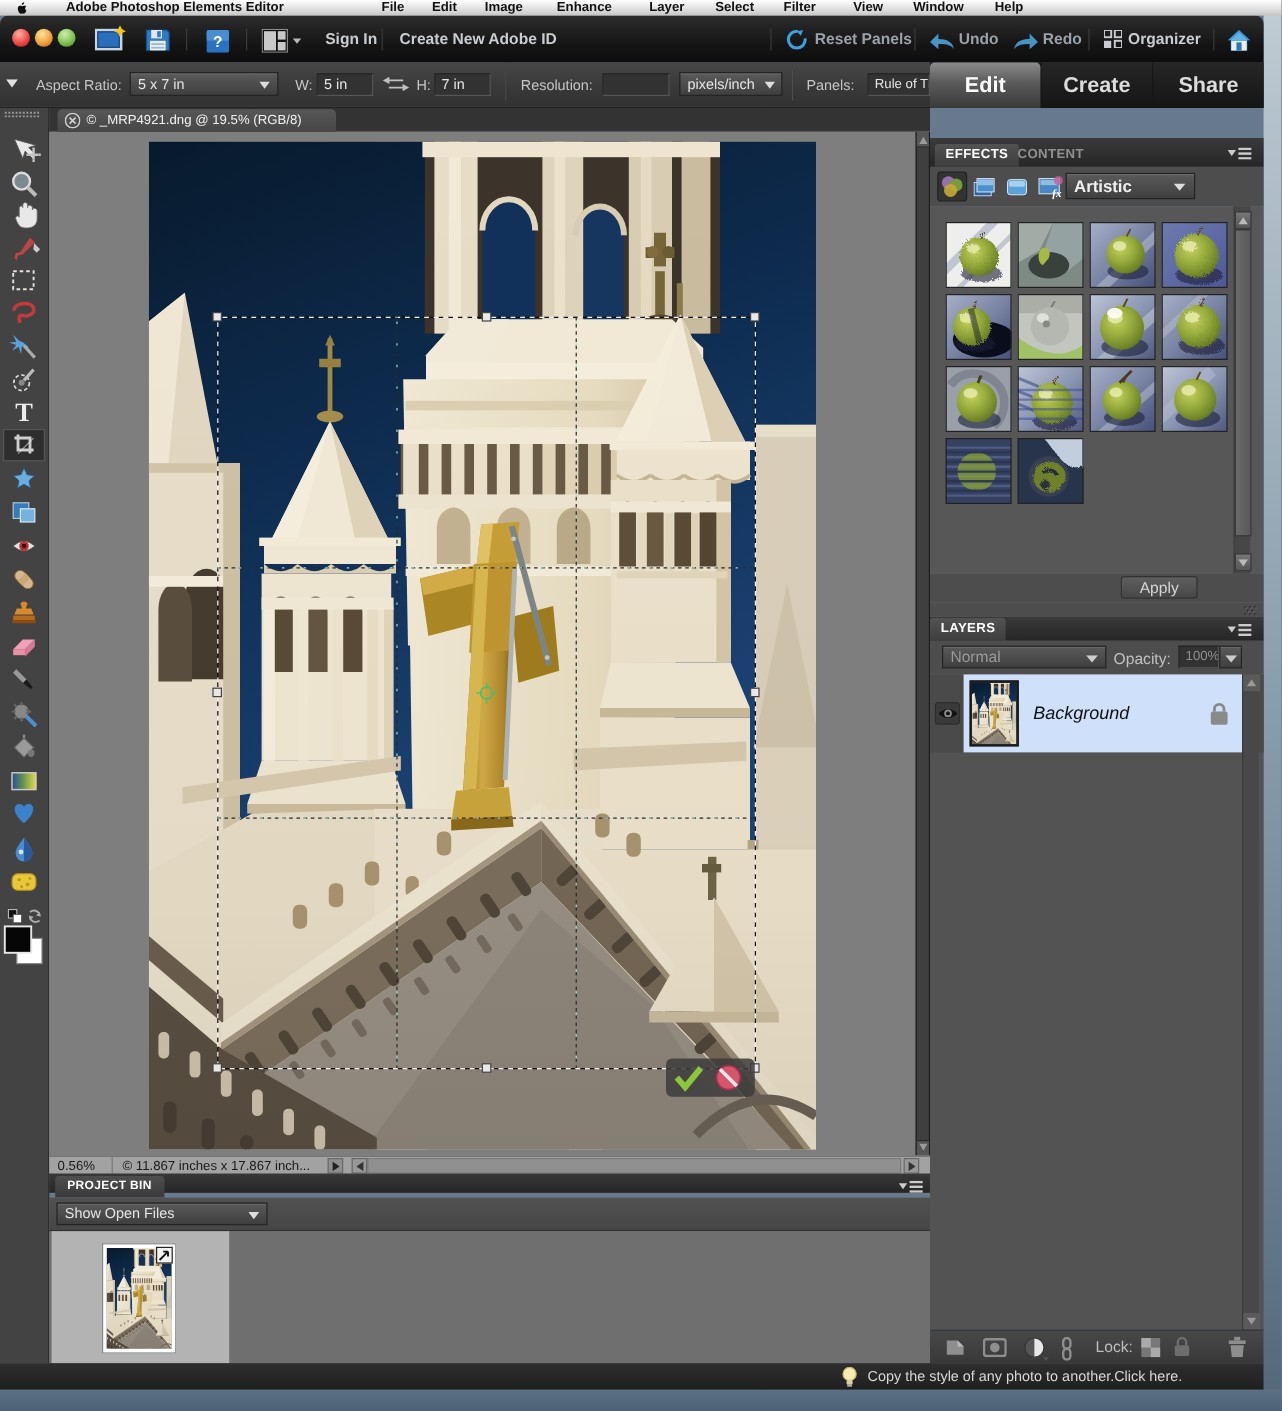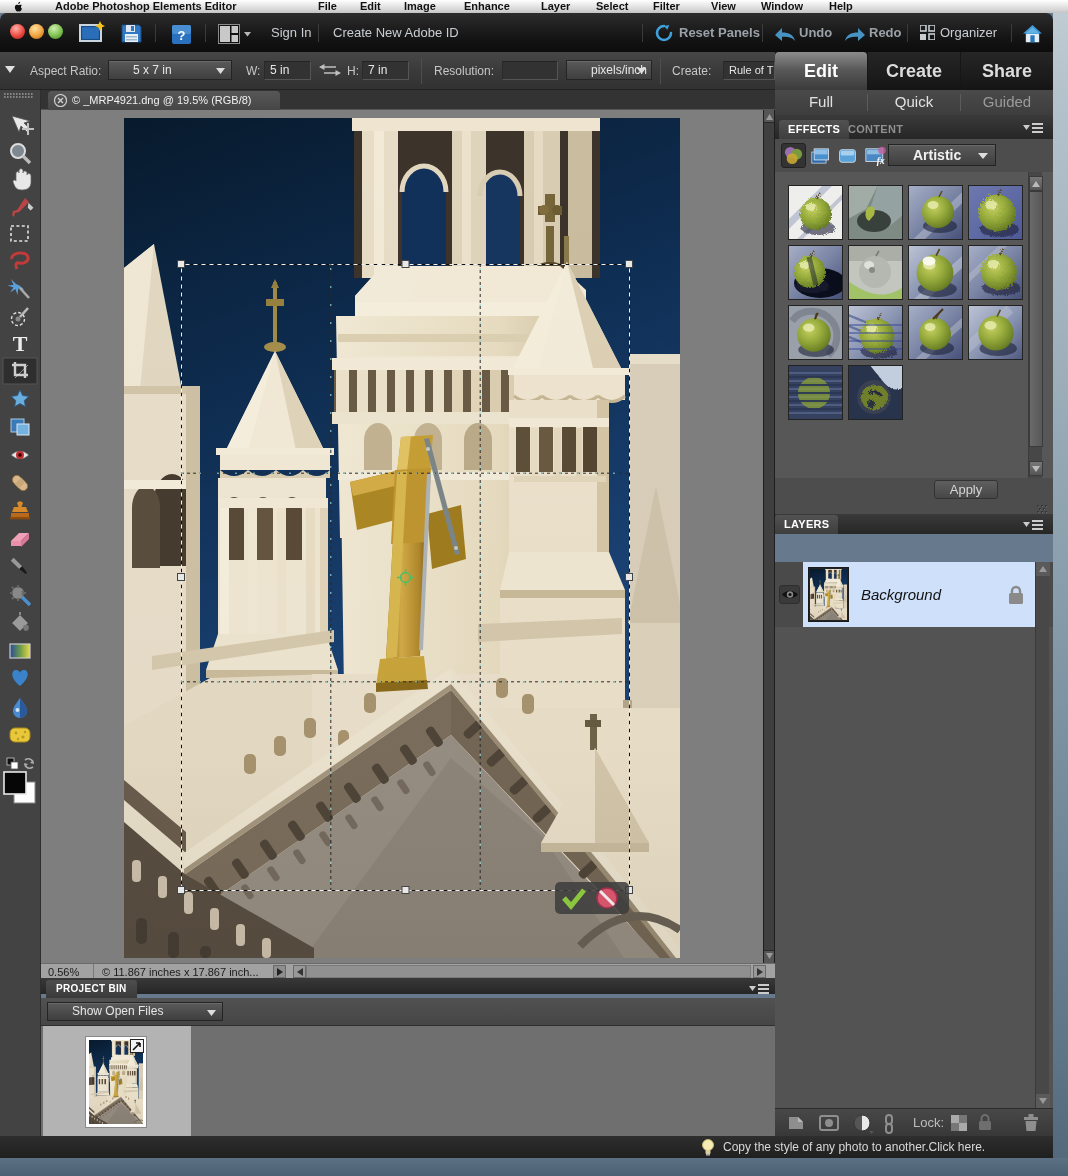--- a/index.html
+++ b/index.html
@@ -9,25 +9,25 @@
 
 #deskR { left:1053px; top:0; width:15px; height:1176px; background:linear-gradient(#c2cdd4,#b4c2cc 8%,#9fb0bc 30%,#7e93a3 60%,#5e7487 90%,#53677a); }
 #deskB { left:0; top:1158px; width:1068px; height:18px; background:linear-gradient(#5b7083,#4d6175); }
 
 #menubar { left:0; top:0; width:1068px; height:13px; background:linear-gradient(#ffffff,#d6d6d6 75%,#c4c4c4); font-size:11px; font-weight:bold; color:#111; }
 #menubar span { position:absolute; top:0; line-height:13px; }
 
 #toolbar { left:0; top:13px; width:1053px; height:39px; background:linear-gradient(#2c2c2c,#141414 65%,#0d0d0d); border-radius:7px 7px 0 0; }
 .light { position:absolute; top:11px; width:15px; height:15px; border-radius:50%; }
 .tbsep { position:absolute; top:11px; width:1px; height:18px; background:#3a3a3a; }
-.tbtxt { position:absolute; font-size:13px; font-weight:normal; color:#c9cdd2; }
+.tbtxt { position:absolute; font-size:13px; font-weight:bold; color:#c9cdd2; }
 .tbtxt2 { position:absolute; font-size:13px; font-weight:bold; color:#9aa1a8; }
 
 #optbar { left:0; top:52px; width:775px; height:38px; background:linear-gradient(#474747,#393939 55%,#323232); border-bottom:1px solid #222; color:#cfcfcf; font-size:12px; }
-.obox { position:absolute; background:linear-gradient(#5a5a5a,#3f3f3f); border:1px solid #242424; box-shadow:inset 0 1px 0 #6a6a6a; color:#e6e6e6; font-size:12px; line-height:18px; padding-left:24px; }
+.obox { position:absolute; background:linear-gradient(#5a5a5a,#3f3f3f); border:1px solid #242424; box-shadow:inset 0 1px 0 #6a6a6a; color:#e6e6e6; font-size:12px; line-height:18px; padding-left:6px; }
 .ofield { position:absolute; overflow:hidden; white-space:nowrap; background:#323232; border:1px solid #555; border-top-color:#242424; border-left-color:#2a2a2a; color:#e6e6e6; font-size:12px; line-height:17px; padding-left:5px; }
 .olbl { position:absolute; top:12px; color:#c6c6c6; }
 .osep { position:absolute; top:6px; width:1px; height:26px; background:#2a2a2a; border-right:1px solid #4e4e4e; }
 
 #bigtabs { left:775px; top:52px; width:278px; height:38px; background:#161616; }
 .bigtab { position:absolute; top:0; height:38px; width:92px; text-align:center; font-size:18px; font-weight:bold; color:#dcdcdc; line-height:38px; background:linear-gradient(#262626,#151515); }
 #tabEdit { left:0; background:linear-gradient(#8c8c8c,#5a5a5a 45%,#3a3a3a); color:#fff; border-radius:4px 4px 0 0; }
 #fullrow { left:775px; top:90px; width:278px; height:25px; background:linear-gradient(#4a4a4a,#3d3d3d); font-size:15px; }
 .fq { position:absolute; top:3px; width:92px; text-align:center; color:#e2e2e2; }
 
@@ -163,34 +163,27 @@
     <div class="ofield" style="left:362px;top:9px;width:47px;height:19px">7 in</div>
     <div class="osep" style="left:421px"></div>
     <span class="olbl" style="left:434px">Resolution:</span>
     <div class="ofield" style="left:502px;top:9px;width:56px;height:19px"></div>
     <div class="obox" style="left:566px;top:8px;width:86px;height:20px">pixels/inch
       <svg style="position:absolute;right:5px;top:7px" width="9" height="7" viewBox="0 0 9 7">
           <path d="M0 0h9L4.5 6z" fill="#ddd"></path>
         </svg>
     </div>
     <div class="osep" style="left:660px"></div>
-    <span class="olbl" style="left:672px">Create:</span>
+    <span class="olbl" style="left:672px">Panels:</span>
     <div class="ofield" style="left:723px;top:9px;width:52px;height:19px;font-size:11px">Rule of Thir</div>
   </div>
   <div id="bigtabs" class="abs">
     <div class="bigtab" id="tabEdit" style="left:0">Edit</div>
     <div class="bigtab" style="left:93px">Create</div>
     <div class="bigtab" style="left:186px;width:92px">Share</div>
-  </div>
-  <div id="fullrow" class="abs">
-    <div class="fq" style="left:0">Full</div>
-    <div class="fq" style="left:93px">Quick</div>
-    <div class="fq" style="left:186px;color:#9a9a9a">Guided</div>
-    <div style="position:absolute;left:92px;top:4px;width:1px;height:17px;background:#2e2e2e;border-right:1px solid #5c5c5c"></div>
-    <div style="position:absolute;left:185px;top:4px;width:1px;height:17px;background:#2e2e2e;border-right:1px solid #5c5c5c"></div>
   </div>
   <div id="docbar" class="abs">
     <div id="doctab">
       <svg style="position:absolute;left:6px;top:3px" width="13" height="13" viewBox="0 0 13 13">
         <circle cx="6.5" cy="6.5" r="6" fill="none" stroke="#cfcfcf" stroke-width="1.2"></circle>
         <path d="M4 4l5 5M9 4l-5 5" stroke="#cfcfcf" stroke-width="1.4"></path>
       </svg>
       <span style="margin-left:24px">© _MRP4921.dng @ 19.5% (RGB/8)</span>
     </div>
   </div>
@@ -931,20 +924,34 @@
   </div>
   <div id="lyhdr" class="abs">
     <div class="ptab" style="top:1px">LAYERS</div>
     <svg class="pmenu" style="top:6px;right:10px" width="20" height="10" viewBox="0 0 20 10">
       <path d="M0 2h7L3.5 7z" fill="#ccc"></path>
       <rect x="9" y="0" width="11" height="2" fill="#ccc"></rect>
         <rect x="9" y="4" width="11" height="2" fill="#ccc"></rect>
         <rect x="9" y="8" width="11" height="2" fill="#ccc"></rect>
     </svg>
   </div>
+  <div id="blendrow" class="abs">
+    <div class="obox" style="left:10px;top:4px;width:137px;height:19px;color:#9a9a9a;font-size:13px;line-height:17px">Normal
+      <svg style="position:absolute;right:6px;top:7px" width="10" height="7" viewBox="0 0 10 7">
+          <path d="M0 0h10L5 6z" fill="#ccc"></path>
+        </svg>
+    </div>
+    <span style="position:absolute;left:153px;top:7px;color:#c0c0c0;font-size:13px">Opacity:</span>
+    <div class="ofield" style="left:207px;top:4px;width:34px;height:19px;color:#8e8e8e;font-size:11px;text-align:right;padding-right:3px">100%</div>
+    <div class="obox" style="left:241px;top:4px;width:19px;height:19px">
+      <svg style="position:absolute;left:4px;top:7px" width="10" height="7" viewBox="0 0 10 7">
+          <path d="M0 0h10L5 6z" fill="#ccc"></path>
+        </svg>
+    </div>
+  </div>
   <div id="lylist" class="abs">
     <div style="position:absolute;left:0;top:0;width:278px;height:65px;background:#4a4a4a"></div>
     <div style="position:absolute;left:28px;top:0;width:232px;height:65px;background:#cfe0fb"></div>
     <div style="position:absolute;left:4px;top:23px;width:21px;height:19px;background:#3a3a3a;border-radius:3px;border:1px solid #2e2e2e"></div>
     <svg style="position:absolute;left:7px;top:27px" width="16" height="11" viewBox="0 0 16 11">
       <path d="M0 5.5 Q8 -2 16 5.5 Q8 13 0 5.5z" fill="#111"></path>
       <circle cx="8" cy="5.5" r="3.2" fill="#888"></circle>
         <circle cx="8" cy="5.5" r="1.6" fill="#111"></circle>
     </svg>
     <div class="thumbbox" style="left:33px;top:5px;width:41px;height:55px;background:#222">

